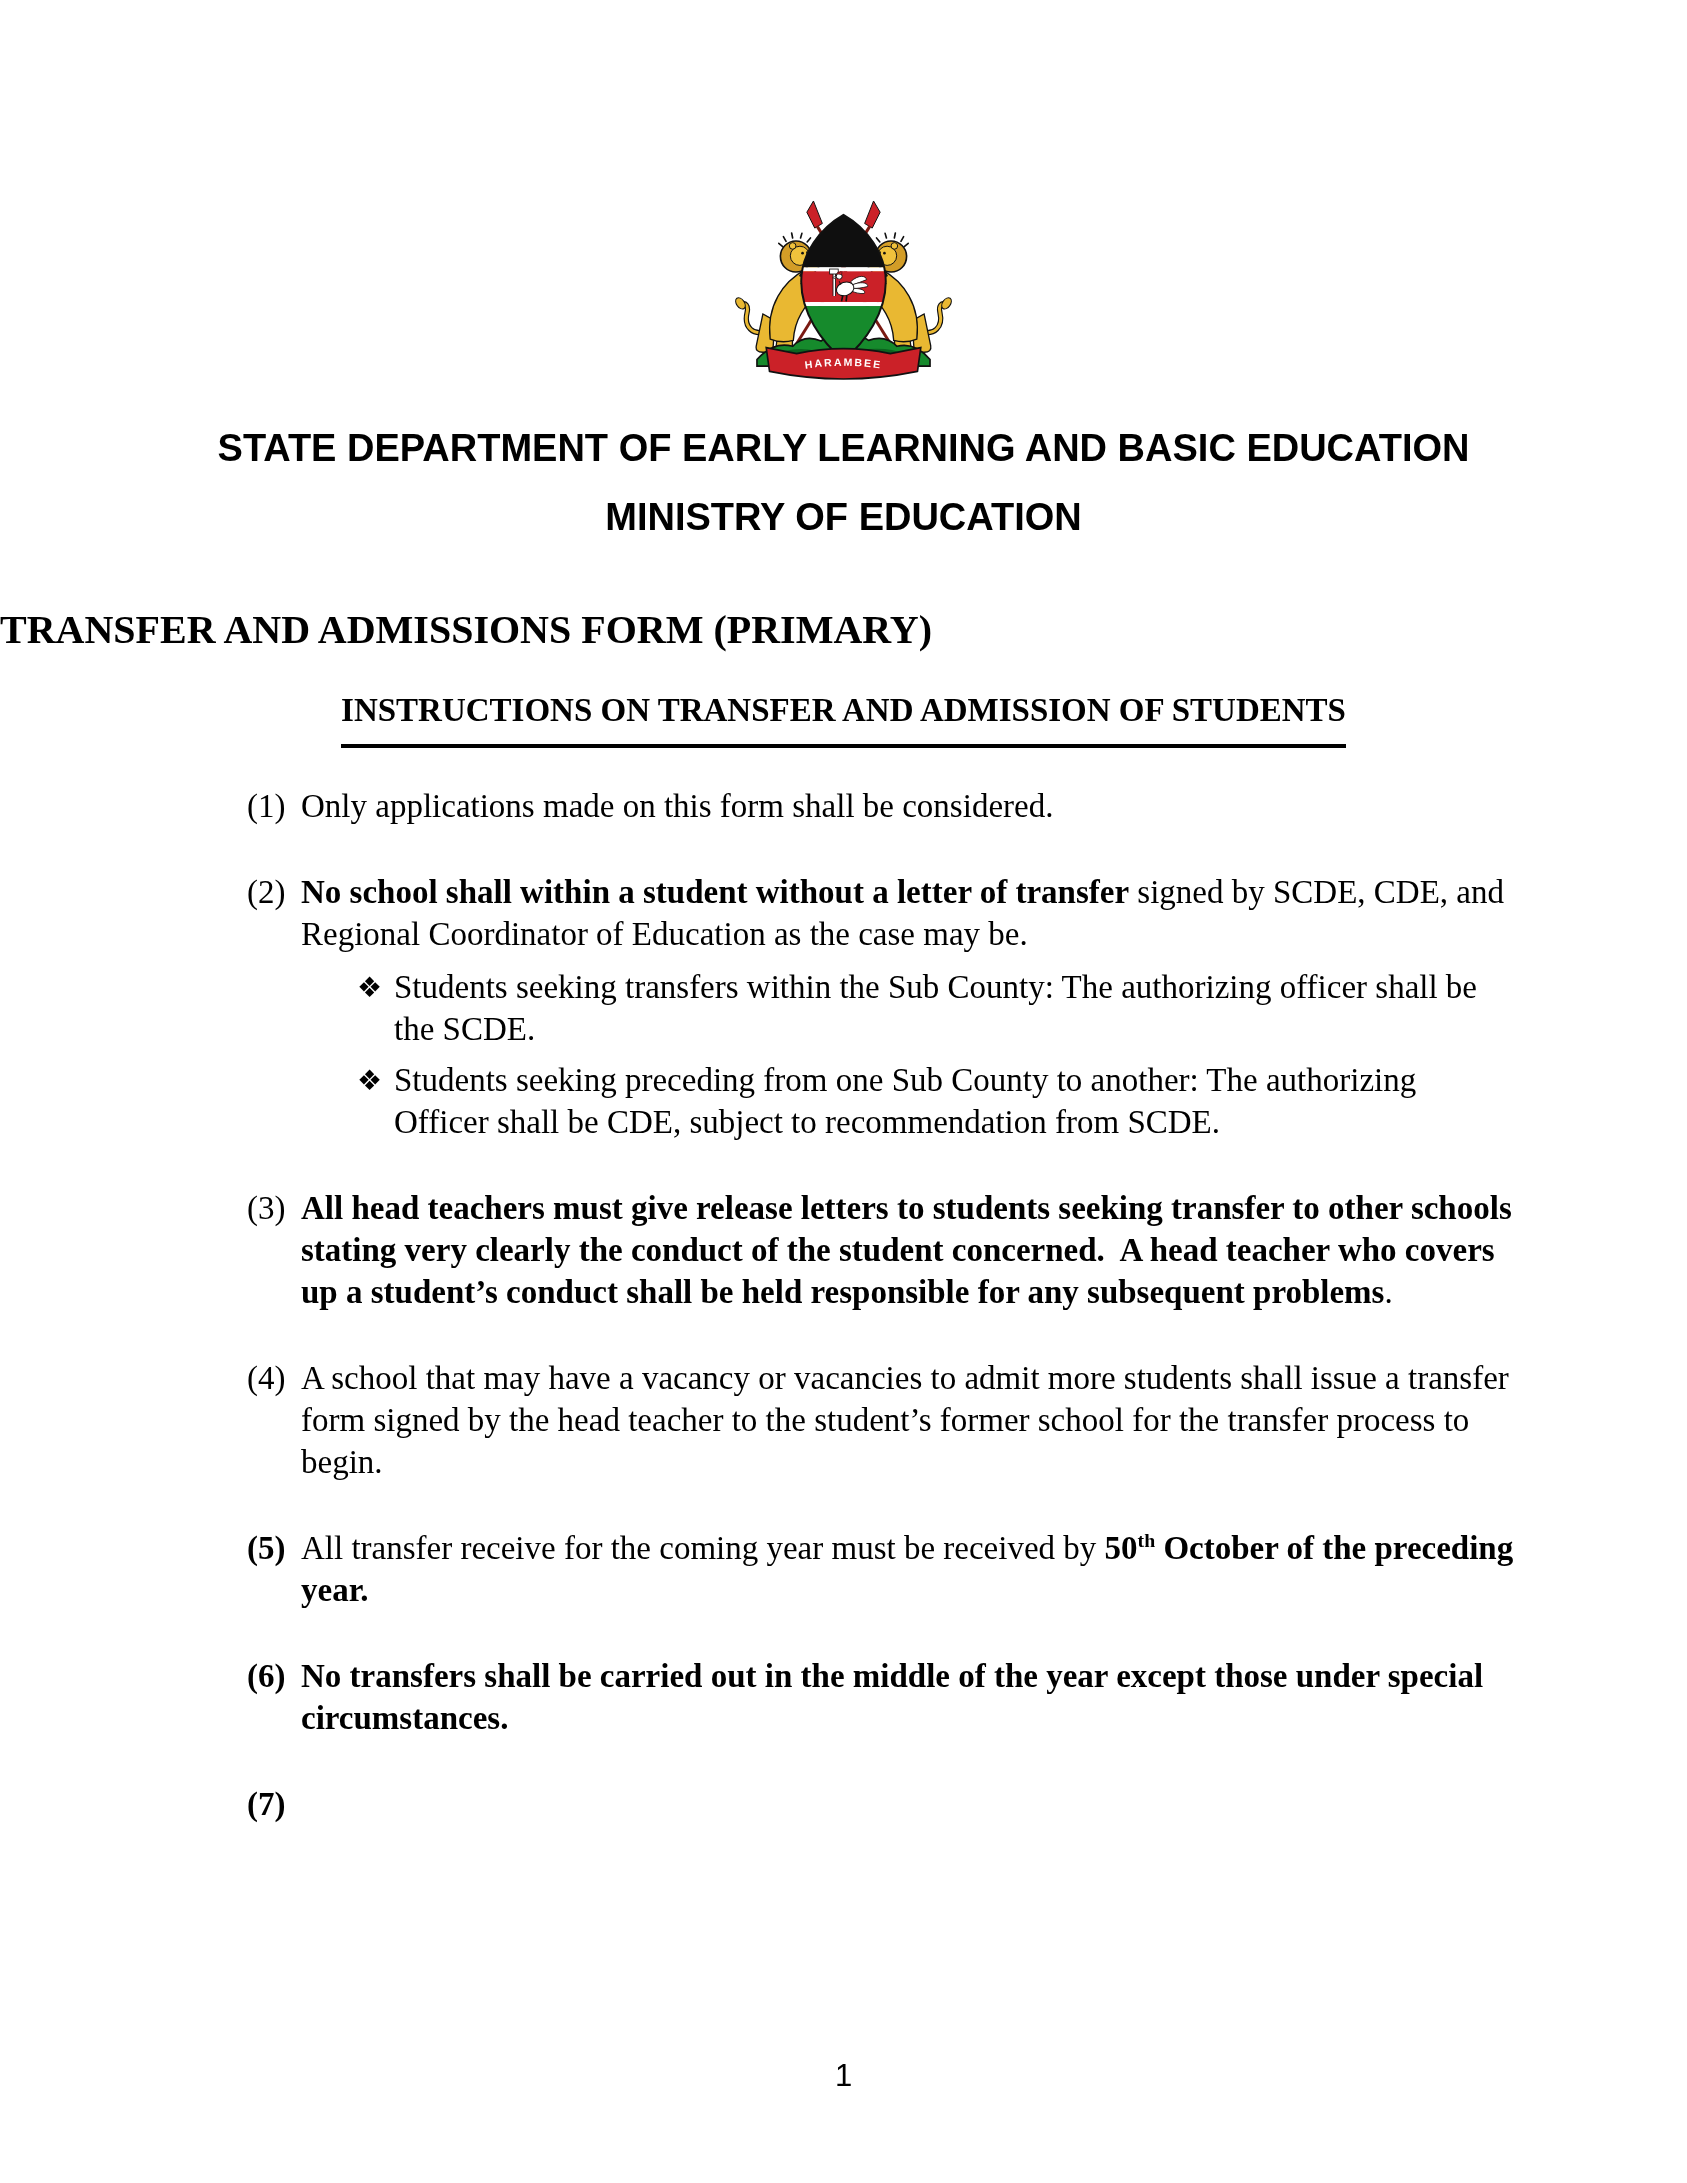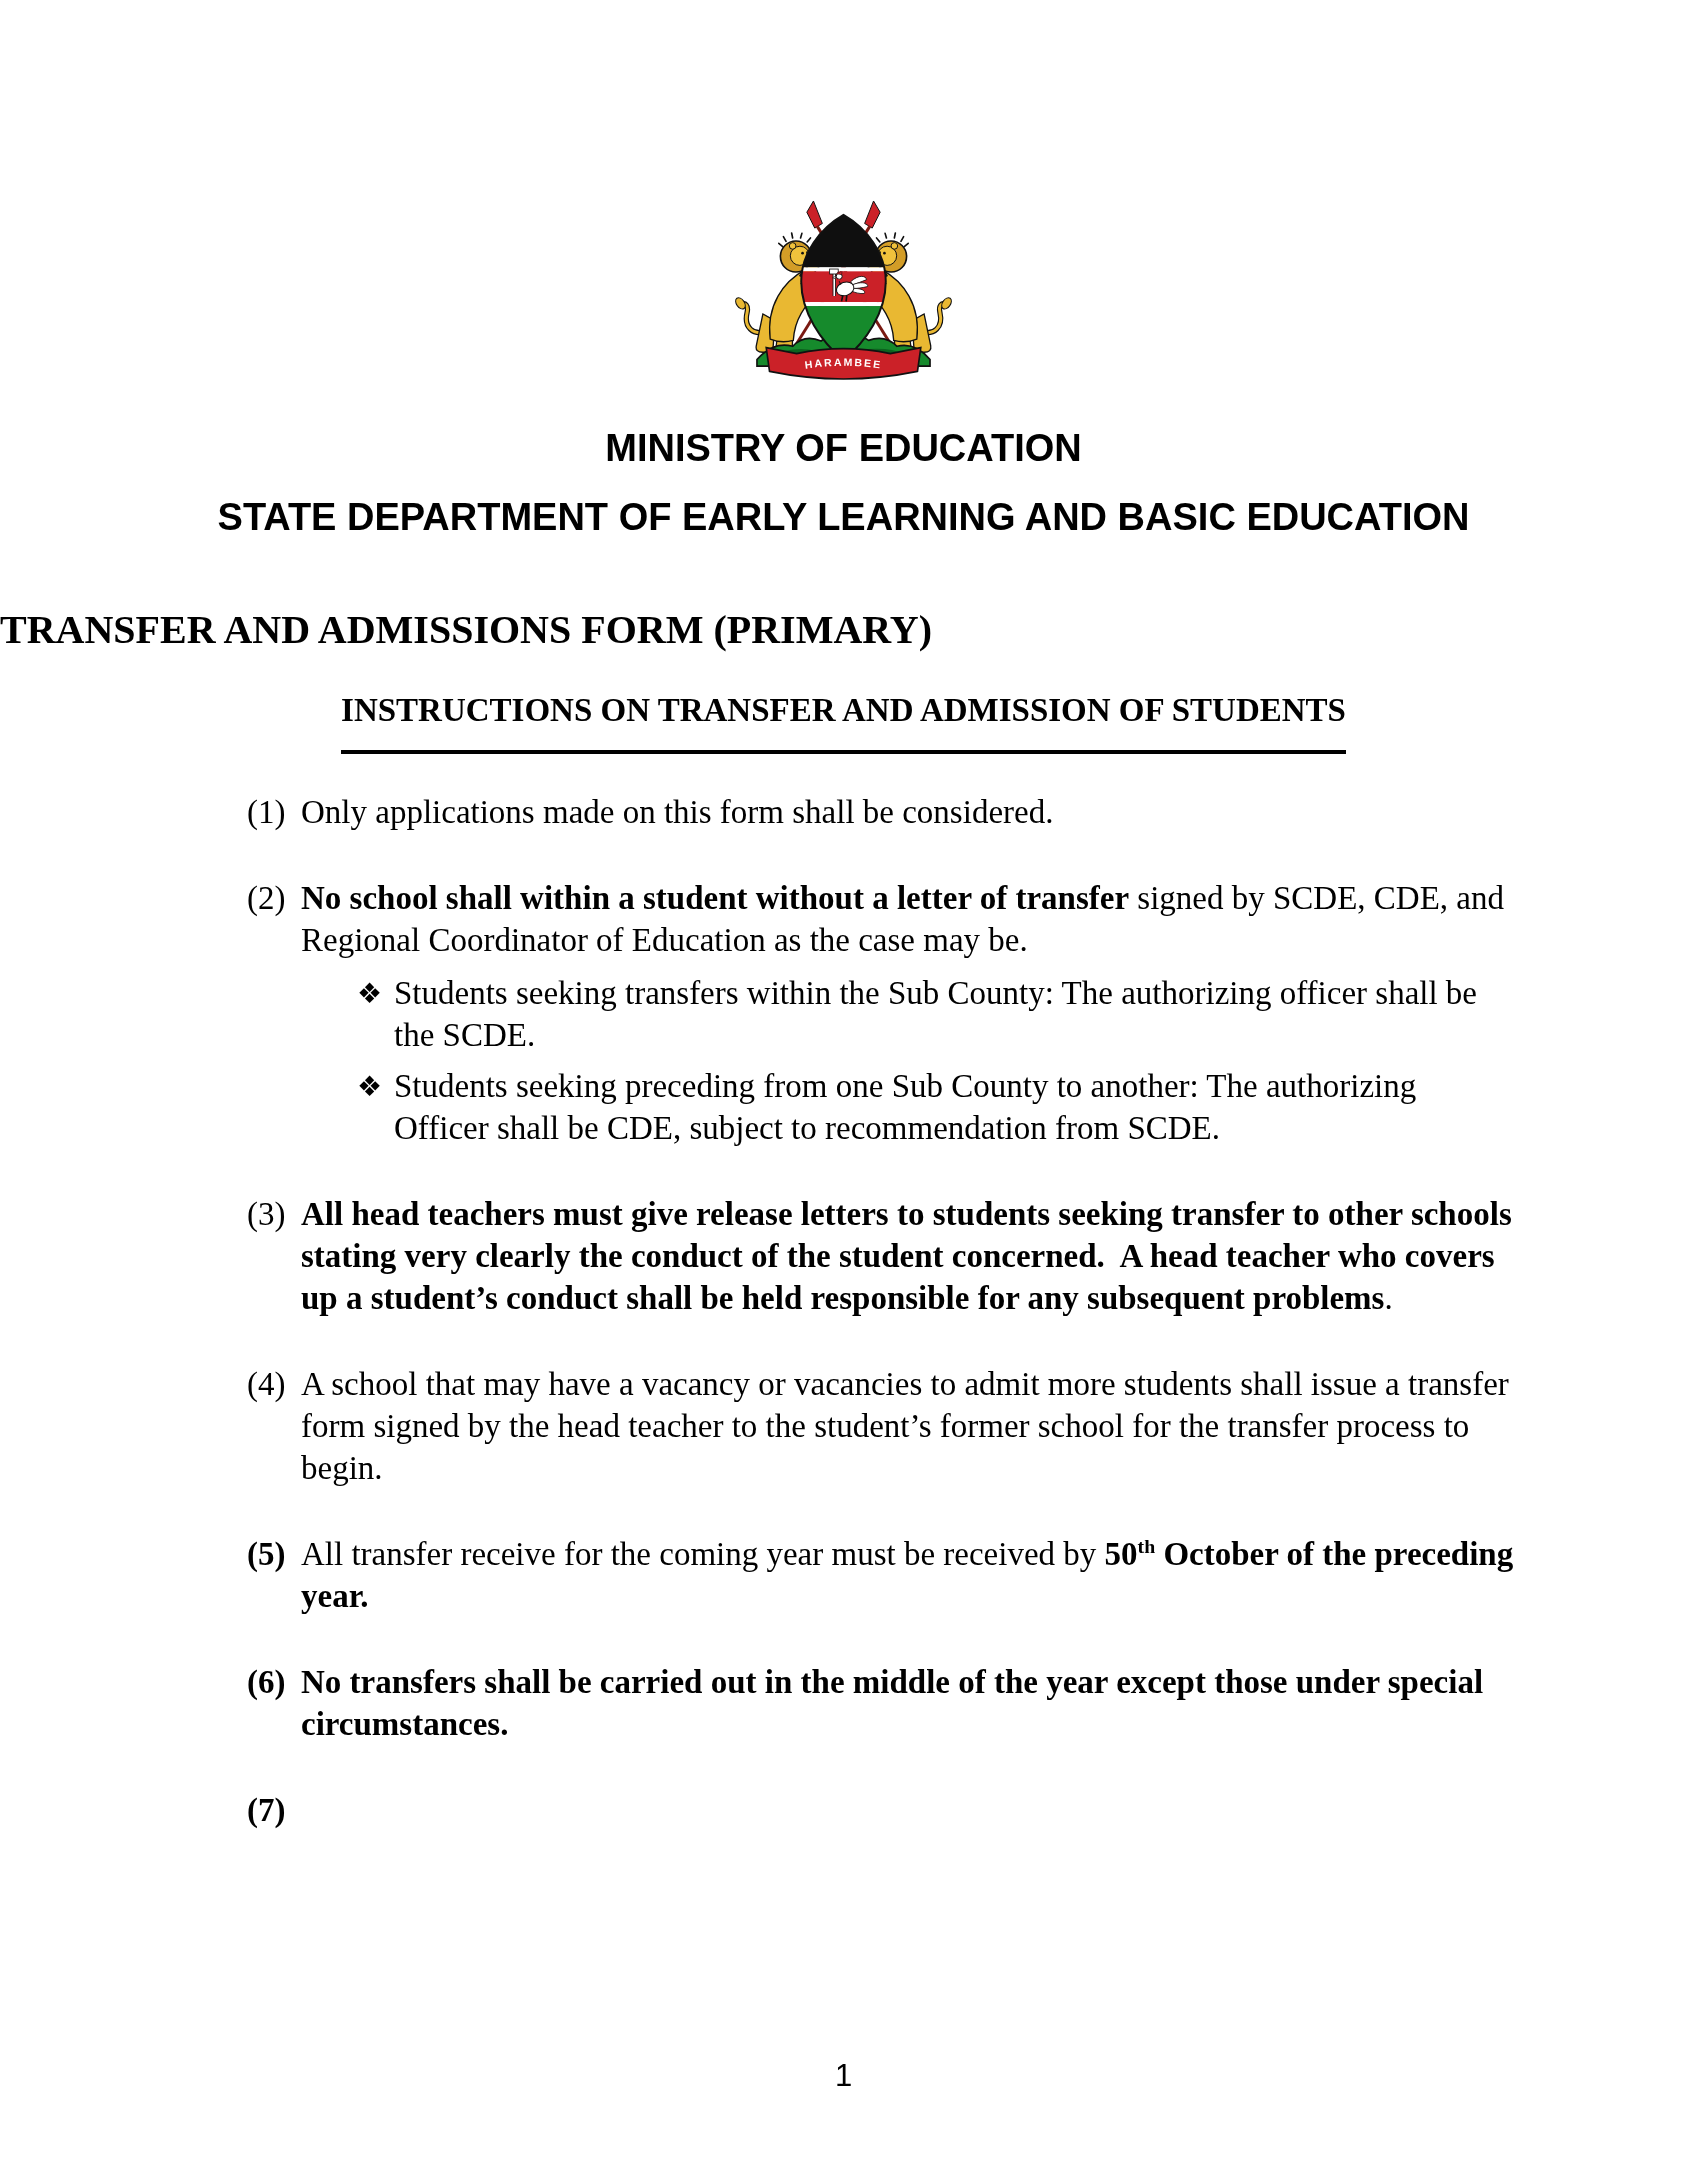--- a/index.html
+++ b/index.html
@@ -36,21 +36,21 @@
   .doc-subtitle{
     text-align:center;
     margin-top:40px;
     font-weight:bold;
     font-size:33px;
     line-height:37px;
   }
   .doc-subtitle .u{
     display:inline-block;
     border-bottom:4.6px solid #000;
-    padding-bottom:21px;
+    padding-bottom:15px;
   }
   .instructions{
     margin:37px 172px 0 247px;
     font-size:33px;
     line-height:42px;
     text-align:left;
   }
   .item{position:relative;padding-left:54px;margin-bottom:44px;}
   .item .num{position:absolute;left:0;top:0;}
   .b{font-weight:bold;}
@@ -156,22 +156,22 @@
         <path d="M146,458 L238,476 Q380,446 522,476 L614,458 L604,530 Q380,576 156,530 Z" stroke="#111" stroke-width="5" fill="#cb2128"></path>
         <path id="bannerTextPath" d="M228,528 Q380,498 532,528" fill="none"></path>
         <text font-family="Liberation Sans, sans-serif" font-size="32" font-weight="bold" fill="#ffffff" letter-spacing="6">
           <textPath href="#bannerTextPath" startOffset="50%" text-anchor="middle">HARAMBEE</textPath>
         </text>
       </g>
     </svg>
   </div>
 
   <div class="h-block">
+    <div>STATE DEPARTMENT OF EARLY LEARNING AND BASIC EDUCATION</div>
     <div>MINISTRY OF EDUCATION</div>
-    <div>STATE DEPARTMENT OF EARLY LEARNING AND BASIC EDUCATION</div>
   </div>
 
   <div class="doc-title">TRANSFER AND ADMISSIONS FORM (PRIMARY)</div>
 
   <div class="doc-subtitle">
     <span class="u">INSTRUCTIONS ON TRANSFER AND ADMISSION OF STUDENTS</span>
   </div>
 
   <div class="instructions">
       <div class="item"><span class="num">(1)</span><span class="itext"><span class="run">Only applications made on this form shall be considered.</span></span></div>

